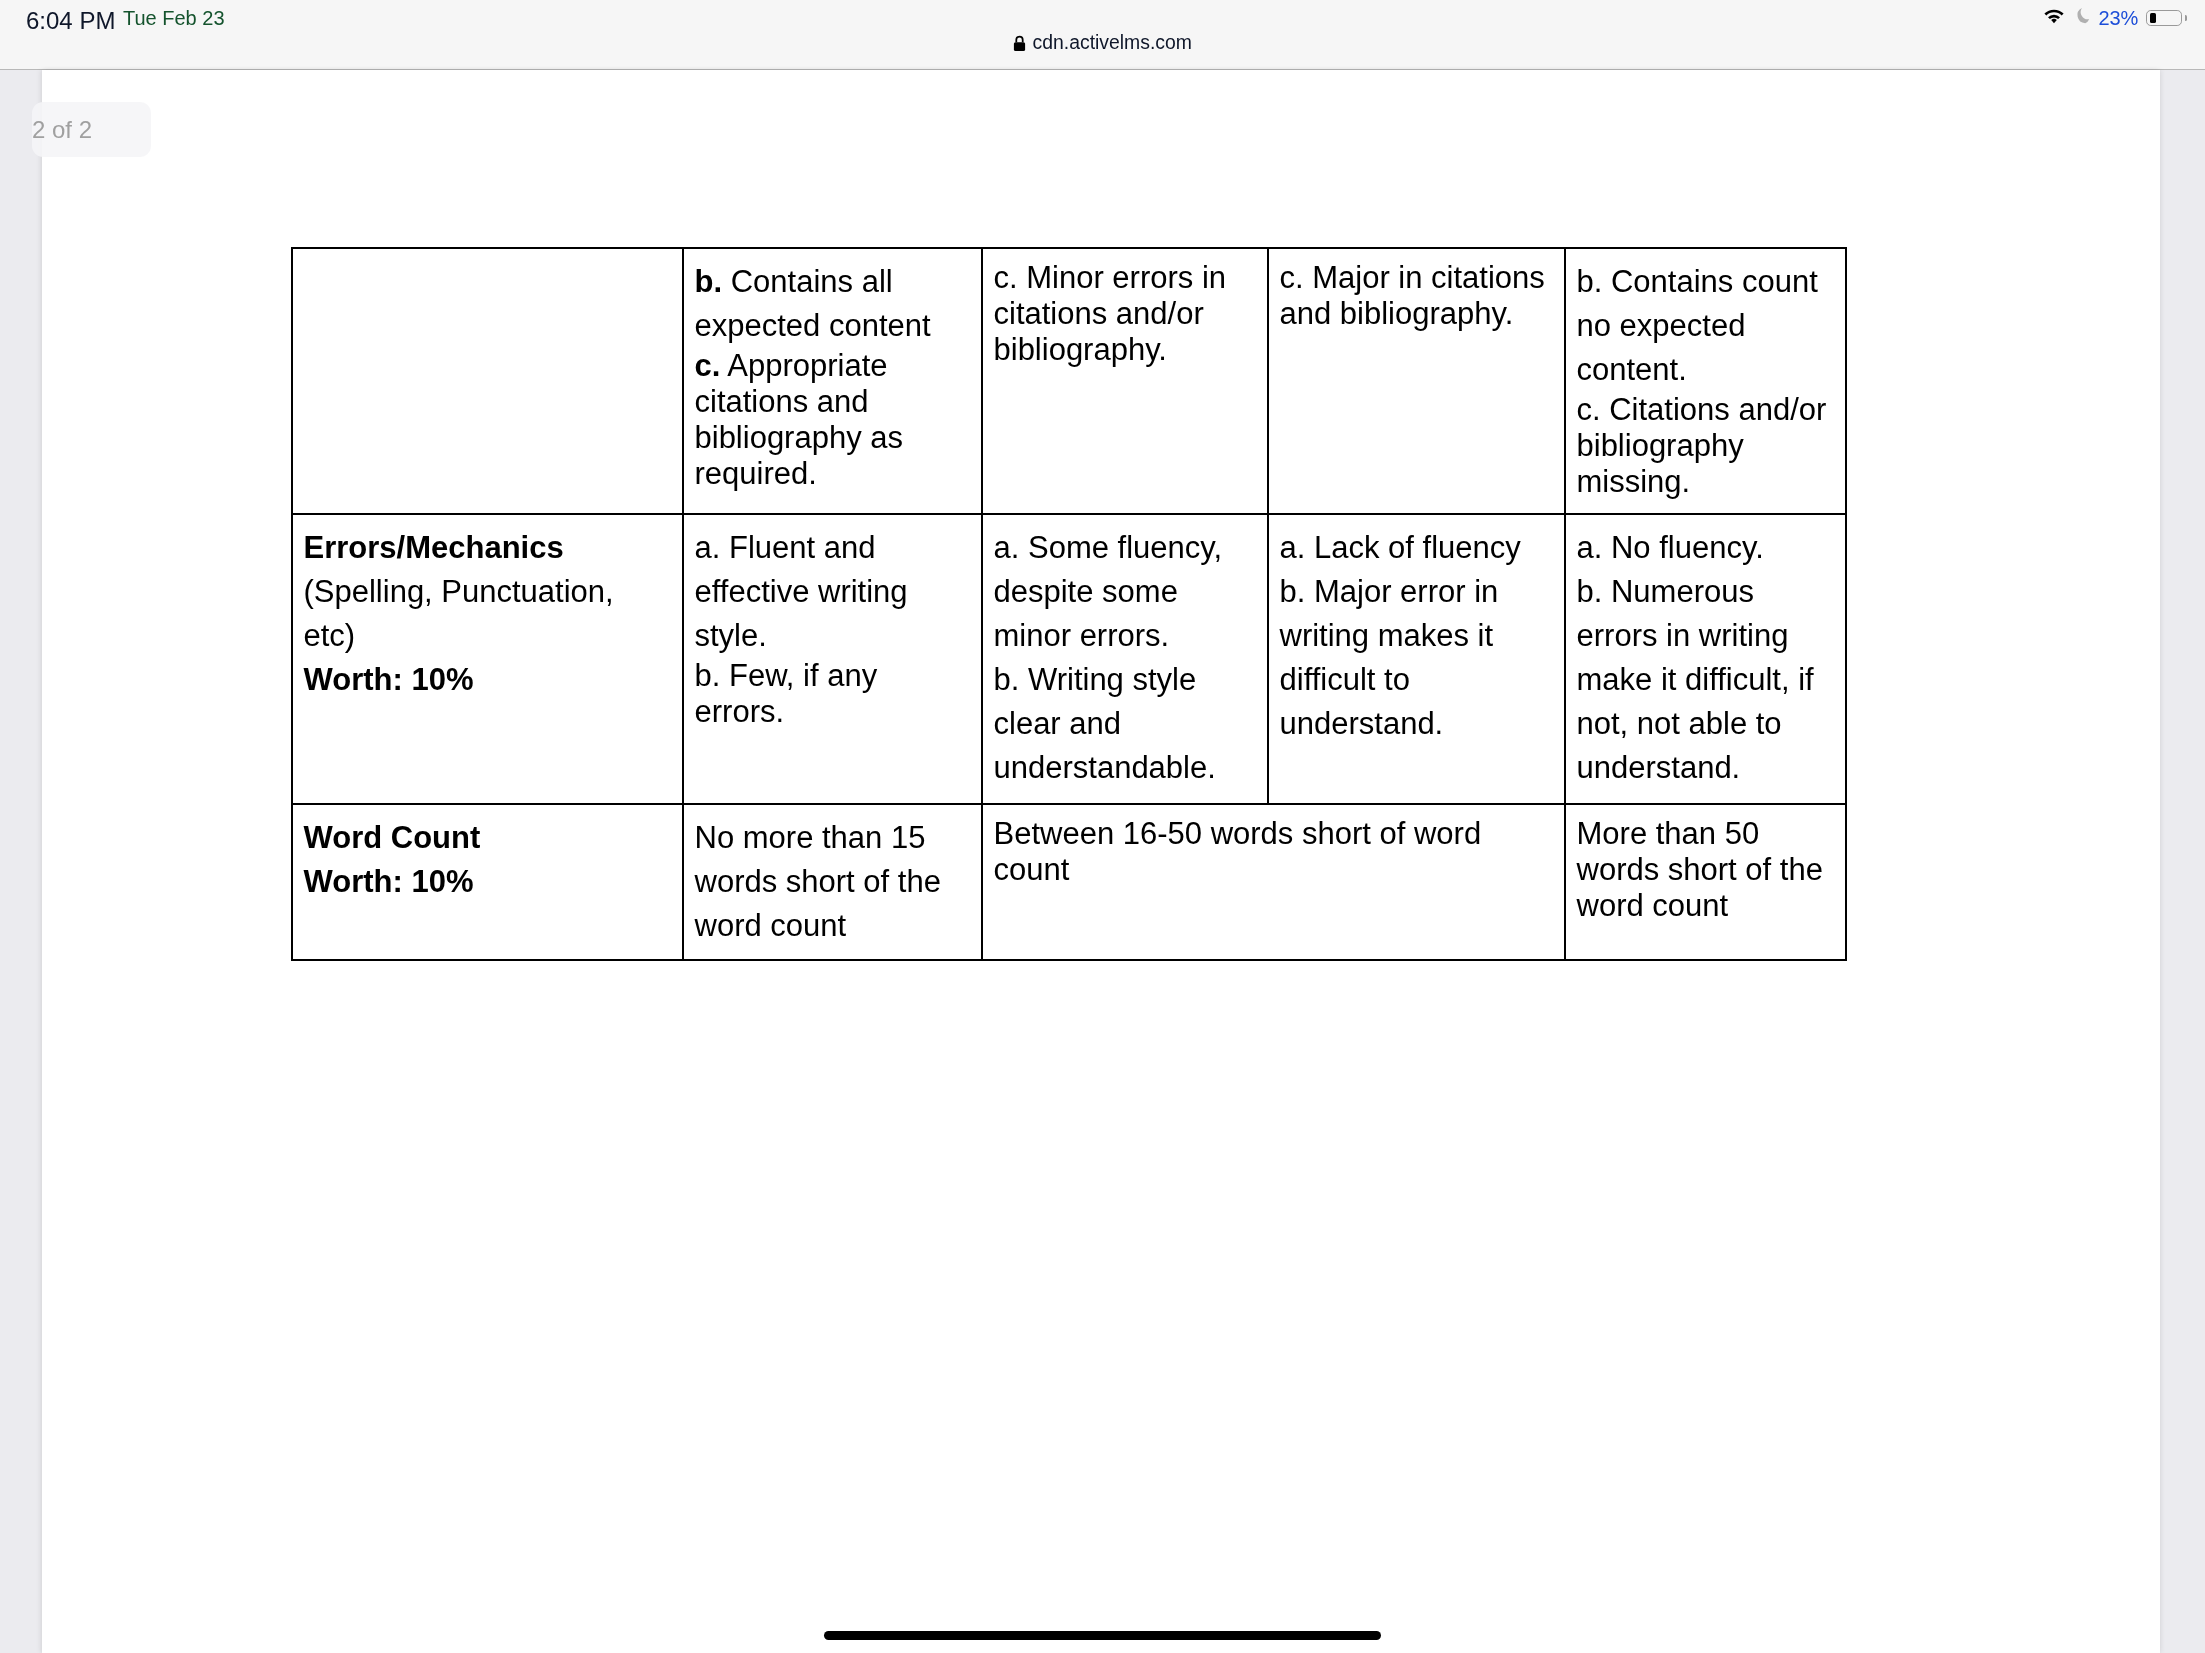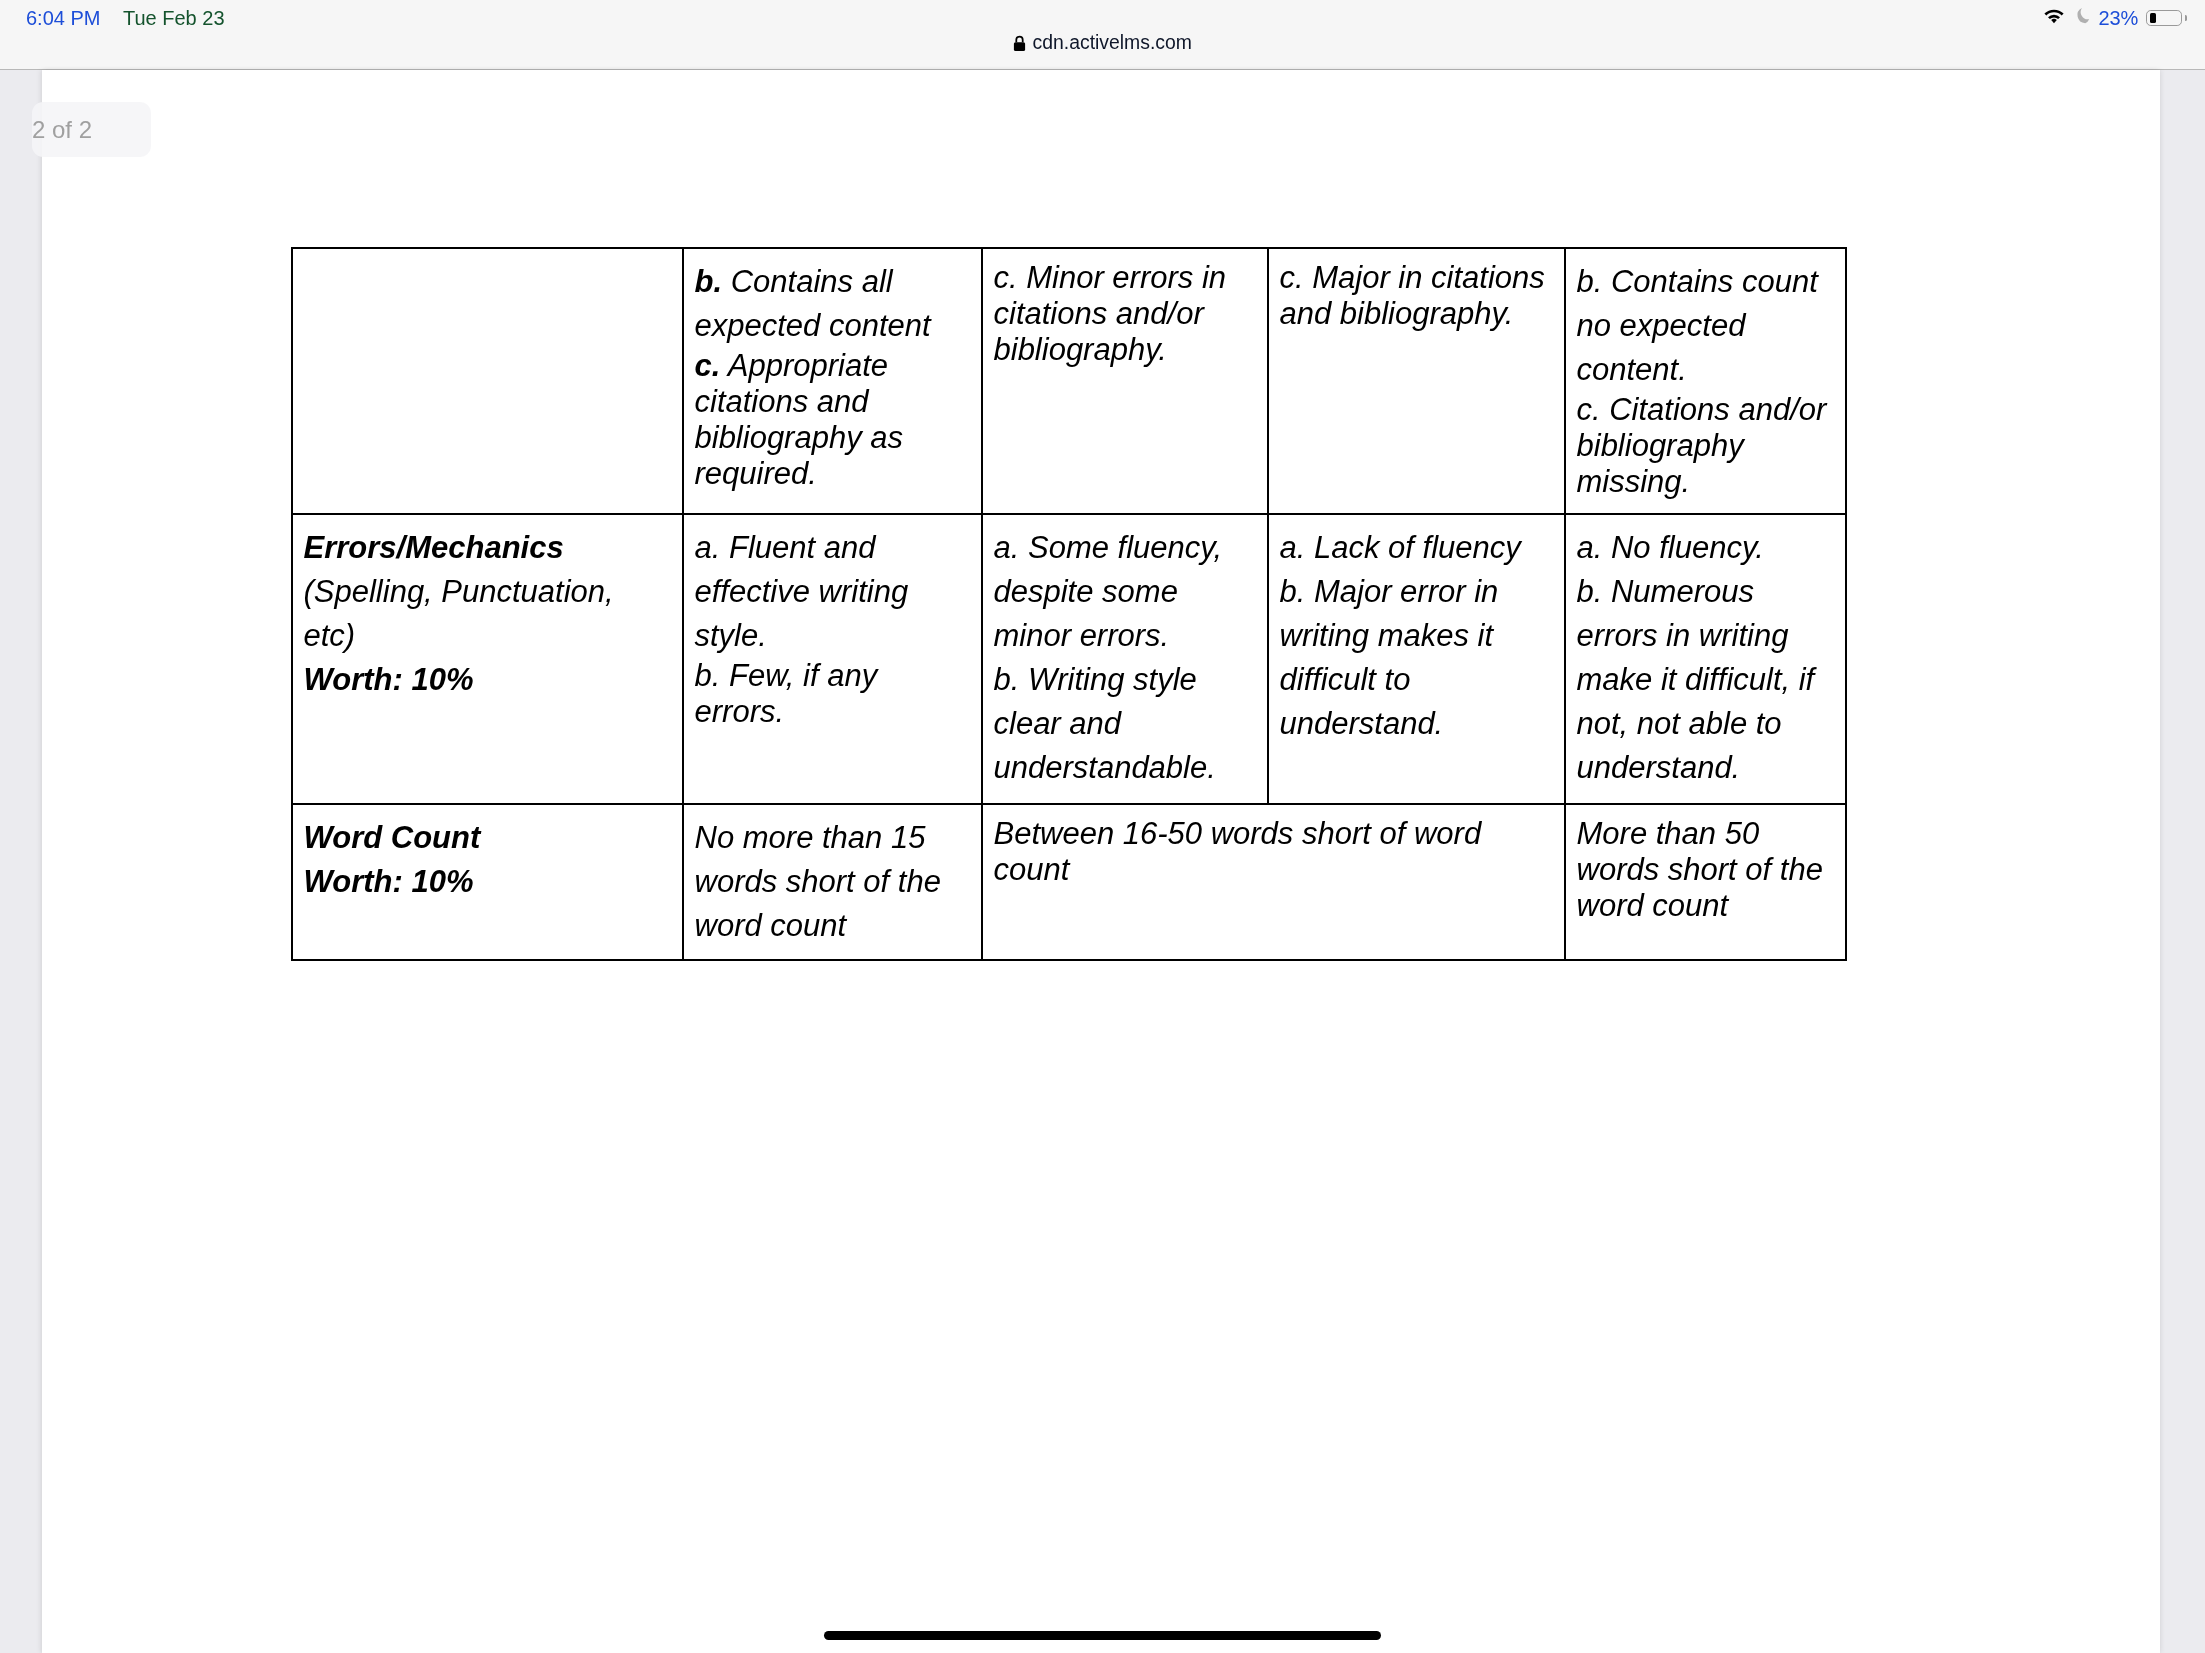--- a/index.html
+++ b/index.html
@@ -5,21 +5,21 @@
   html, body { margin: 0; padding: 0; }
   body {
     width: 2205px; height: 1653px; position: relative; overflow: hidden;
     background: #ebebef;
     font-family: "Liberation Sans", sans-serif;
   }
   .topbar {
     position: absolute; left: 0; top: 0; width: 2205px; height: 69px;
     background: #f6f6f6; border-bottom: 1.6px solid #b8b8b8;
   }
-  .time { position: absolute; left: 26px; top: 6.5px; font-size: 20px; color: #1d4ed8; }
+  .time { position: absolute; left: 26px; top: 6.5px; font-size: 24px; color: #0f172a; }
   .date { position: absolute; left: 123px; top: 6.5px; font-size: 20px; color: #14532d; }
   .url { position: absolute; left: 0; width: 2205px; top: 31px; text-align: center; font-size: 19.4px; color: #0f172a; }
   .url .lock { display: inline-block; vertical-align: -1.6px; margin-right: 6.5px; }
   .status-right { position: absolute; right: 22.6px; top: 6.5px; display: flex; align-items: center; gap: 8px; font-size: 20px; color: #1d4ed8; }
   .battery { width: 36px; height: 16px; border: 1.6px solid #9a9a9a; border-radius: 4.8px; position: relative; box-sizing: border-box; }
   .battery .fill { position: absolute; left: 2.4px; top: 2.4px; bottom: 2.4px; width: 6.5px; background: #000; border-radius: 1.6px; }
   .battery::after { content: ""; position: absolute; right: -5.7px; top: 4px; width: 2.4px; height: 5.7px; background: #9a9a9a; border-radius: 0 1.6px 1.6px 0; }
 
   .page {
     position: absolute; left: 42px; top: 70px; width: 2118px; height: 1583px;
@@ -33,21 +33,21 @@
 
   table.rubric {
     position: absolute; left: 291px; top: 247px;
     border-collapse: collapse; table-layout: fixed; width: 1554px;
     font-size: 31px; color: #000;
   }
   table.rubric td {
     border: 2.4px solid #000; vertical-align: top; padding: 11.3px 10.5px 8px 10.5px;
     line-height: 36px;
   }
-  table.rubric td p { margin: 0; font-style: italic; }
+  table.rubric td p { margin: 0; }
   .lh-loose { line-height: 44px !important; }
   .lh-loose p { line-height: 44px; }
   .b { font-weight: bold; }
 
   .home-indicator {
     position: absolute; left: 824px; top: 1631px; width: 557px; height: 9px;
     background: #000; border-radius: 4.8px;
   }
 </style>
 </head>

